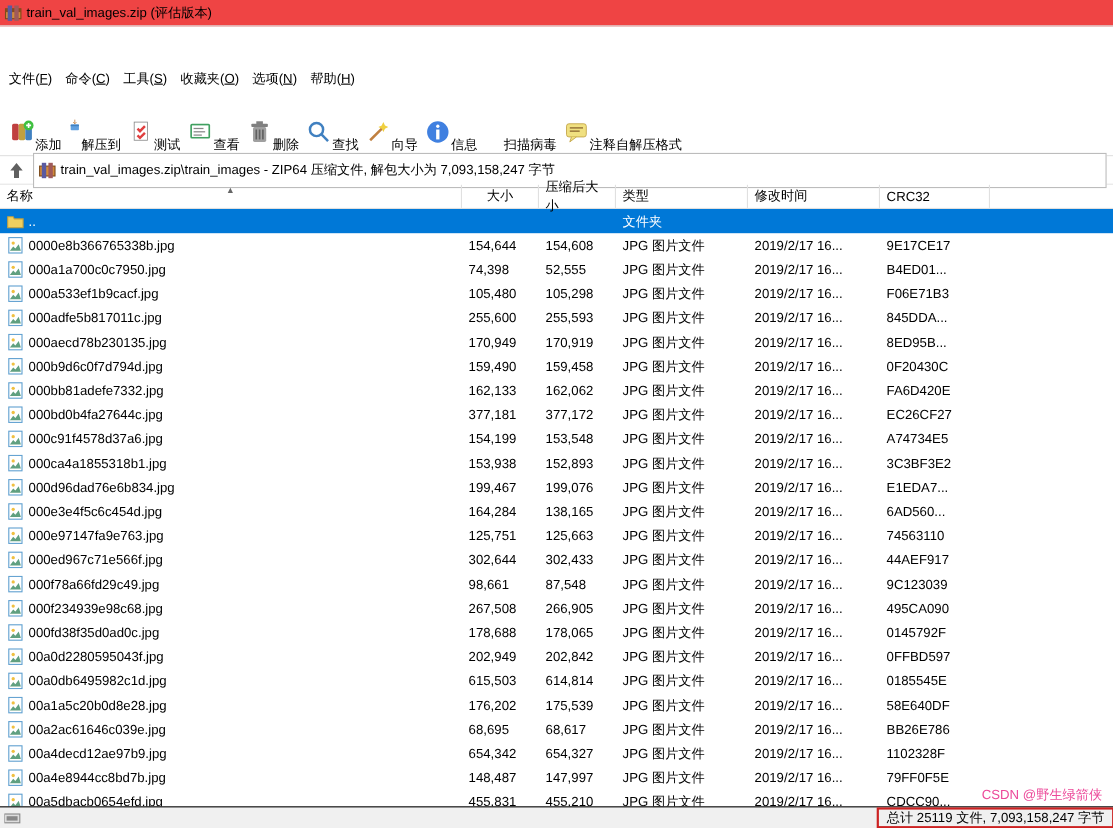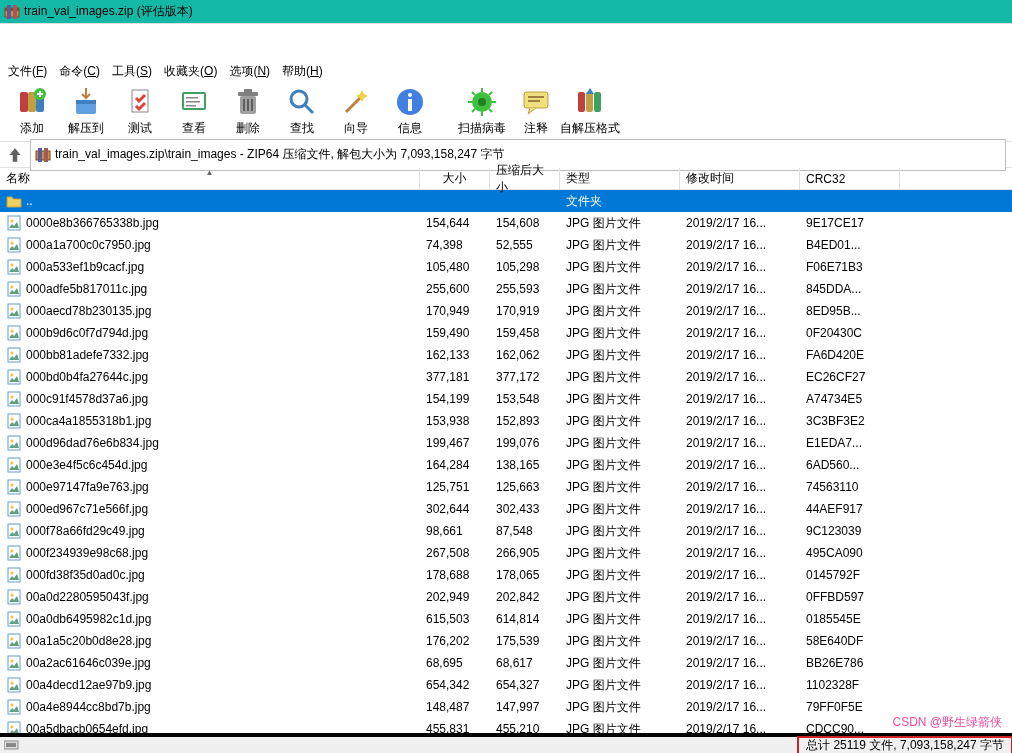--- a/index.html
+++ b/index.html
@@ -1,23 +1,23 @@
 <!DOCTYPE html>
 <html><head>
 <meta charset="utf-8">
 <style>
 * { margin:0; padding:0; box-sizing:border-box; }
 body { font-family:"Microsoft YaHei","Segoe UI",Tahoma,sans-serif; font-size:12px; color:#000; background:#fff; width:1012px; height:753px; overflow:hidden; position:relative; }
-.title-bar { height:24px; background:#14b8a6; border-bottom:1px solid #ddd; display:flex; align-items:center; padding:0 4px; }
+.title-bar { height:24px; background:#ef4444; border-bottom:1px solid #ddd; display:flex; align-items:center; padding:0 4px; }
 .title-icon { width:16px; height:16px; margin-right:4px; }
 .menu-bar { height:22px; background:#fff; display:flex; align-items:center; padding:0 2px;margin-top:36px; }
 .menu-item { padding:2px 6px; cursor:default; }
 .menu-u { text-decoration:underline; }
 .toolbar { height:60px; background:#fff; display:flex; align-items:center; padding:2px 8px; gap:6px; border-bottom:1px solid #e0e0e0; }
-.tool-btn { display:flex; flex-direction:column; align-items:center; justify-content:center; width:48px; height:56px; cursor:default; }
+.tool-btn { display:flex; flex-direction:row; align-items:flex-end; justify-content:center; width:48px; height:56px; cursor:default; }
 .tool-icon { width:32px; height:32px; }
 .tool-label { font-size:12px; margin-top:2px; white-space:nowrap; }
 .location-bar { height:26px; display:flex; align-items:center; padding:0 6px; gap:6px; border-bottom:1px solid #e0e0e0; }
 .up-arrow { width:18px; height:18px; display:flex; align-items:center; justify-content:center; cursor:default; }
 .loc-box { flex:1; border:1px solid #bcbcbc; height:32px; display:flex; align-items:center; padding:0 4px; background:#fff; }
 .loc-icon { width:16px; height:16px; margin-right:4px; }
 .header-row { height:22px; border-bottom:1px solid #e0e0e0; display:flex; align-items:center; background:#fff; }
 .header-cell { padding:0 6px; border-right:1px solid #e0e0e0; height:100%; display:flex; align-items:center; position:relative; }
 .sort-arrow { position:absolute; left:50%; top:0; transform:translateX(-50%); font-size:8px; color:#666; }
 .col-name { width:420px; }
@@ -26,21 +26,21 @@
 .col-type { width:120px; }
 .col-date { width:120px; }
 .col-crc { width:100px; }
 .file-list { height:580px; overflow:hidden; }
 .row { height:22px; display:flex; align-items:center; }
 .row.selected { background:#0078d7; color:#fff; }
 .row.selected .cell { color:#fff; }
 .cell { padding:0 6px; overflow:hidden; white-space:nowrap; text-overflow:ellipsis; }
 .file-icon { width:16px; height:16px; margin-right:4px; flex-shrink:0; }
 .row .col-name { display:flex; align-items:center; }
-.status-bar { position:absolute; bottom:0; left:0; right:0; height:20px; border-top:4px solid #000000; display:flex; align-items:center; background:#f0f0f0; }
+.status-bar { position:absolute; bottom:0; left:0; right:0; height:20px; border-top:1px solid #000000; display:flex; align-items:center; background:#f0f0f0; }
 .status-left { width:24px; display:flex; align-items:center; justify-content:center; }
 .status-text { margin-left:auto; padding:0 8px; outline:2px solid #c22; outline-offset:-1px; }
 .watermark { position:absolute; right:10px; bottom:22px; color:#ec4899; font-size:12px; pointer-events:none; }
 </style>
 </head>
 <body>
 
 <div class="title-bar">
   <span class="title-icon">
     <svg viewBox="0 0 16 16">

